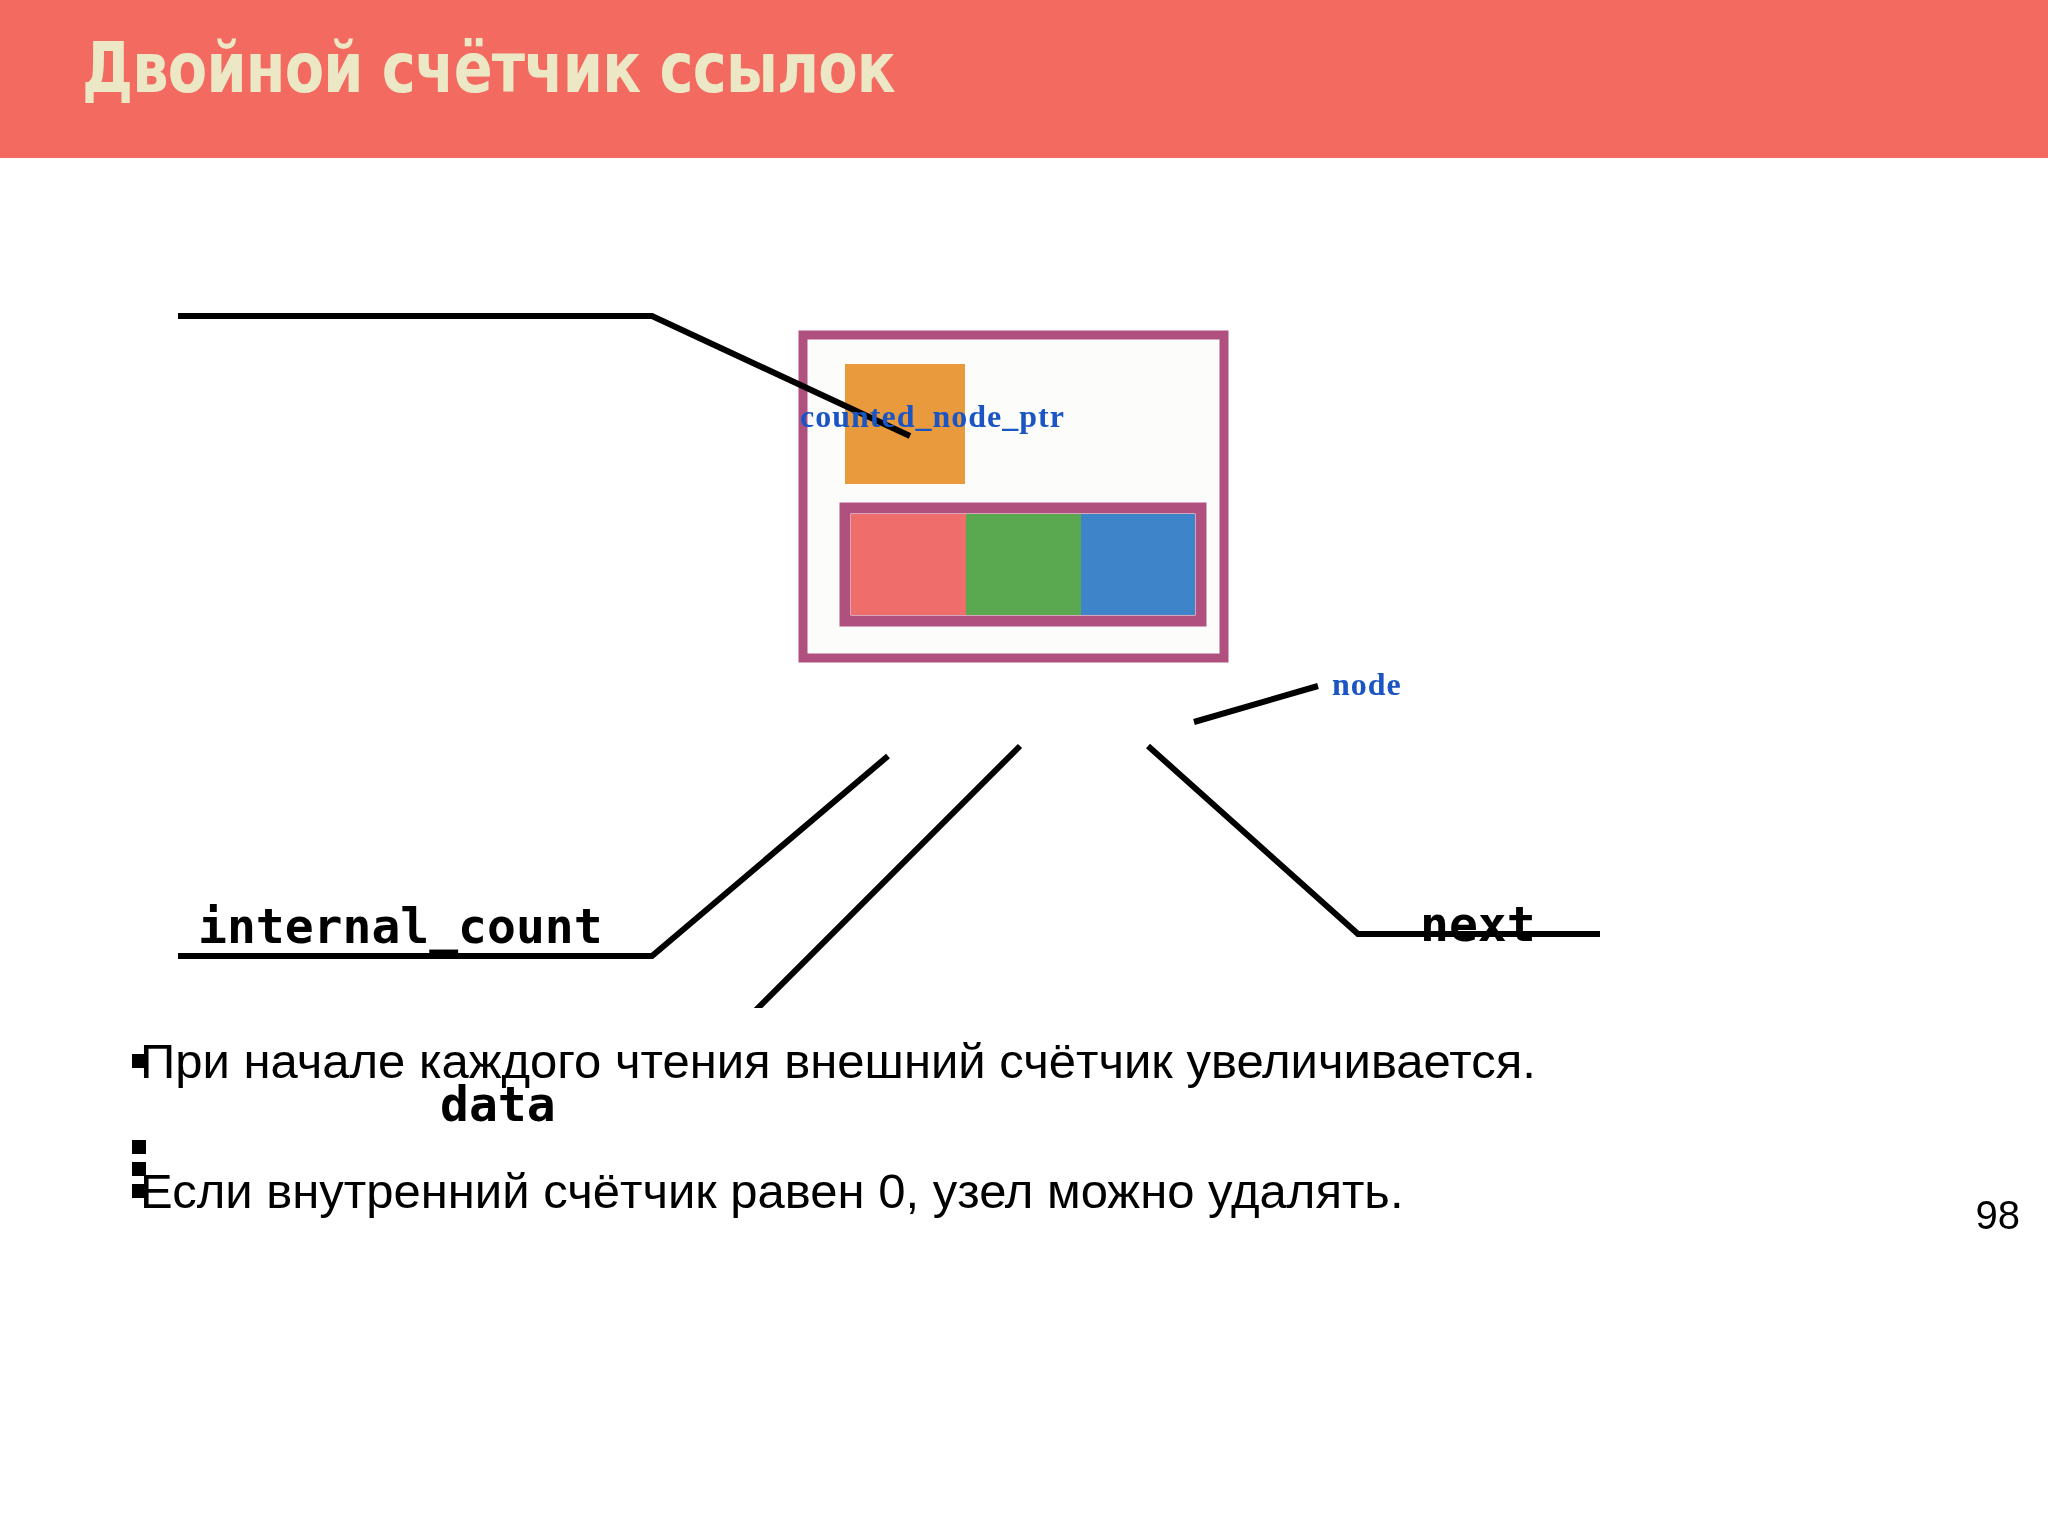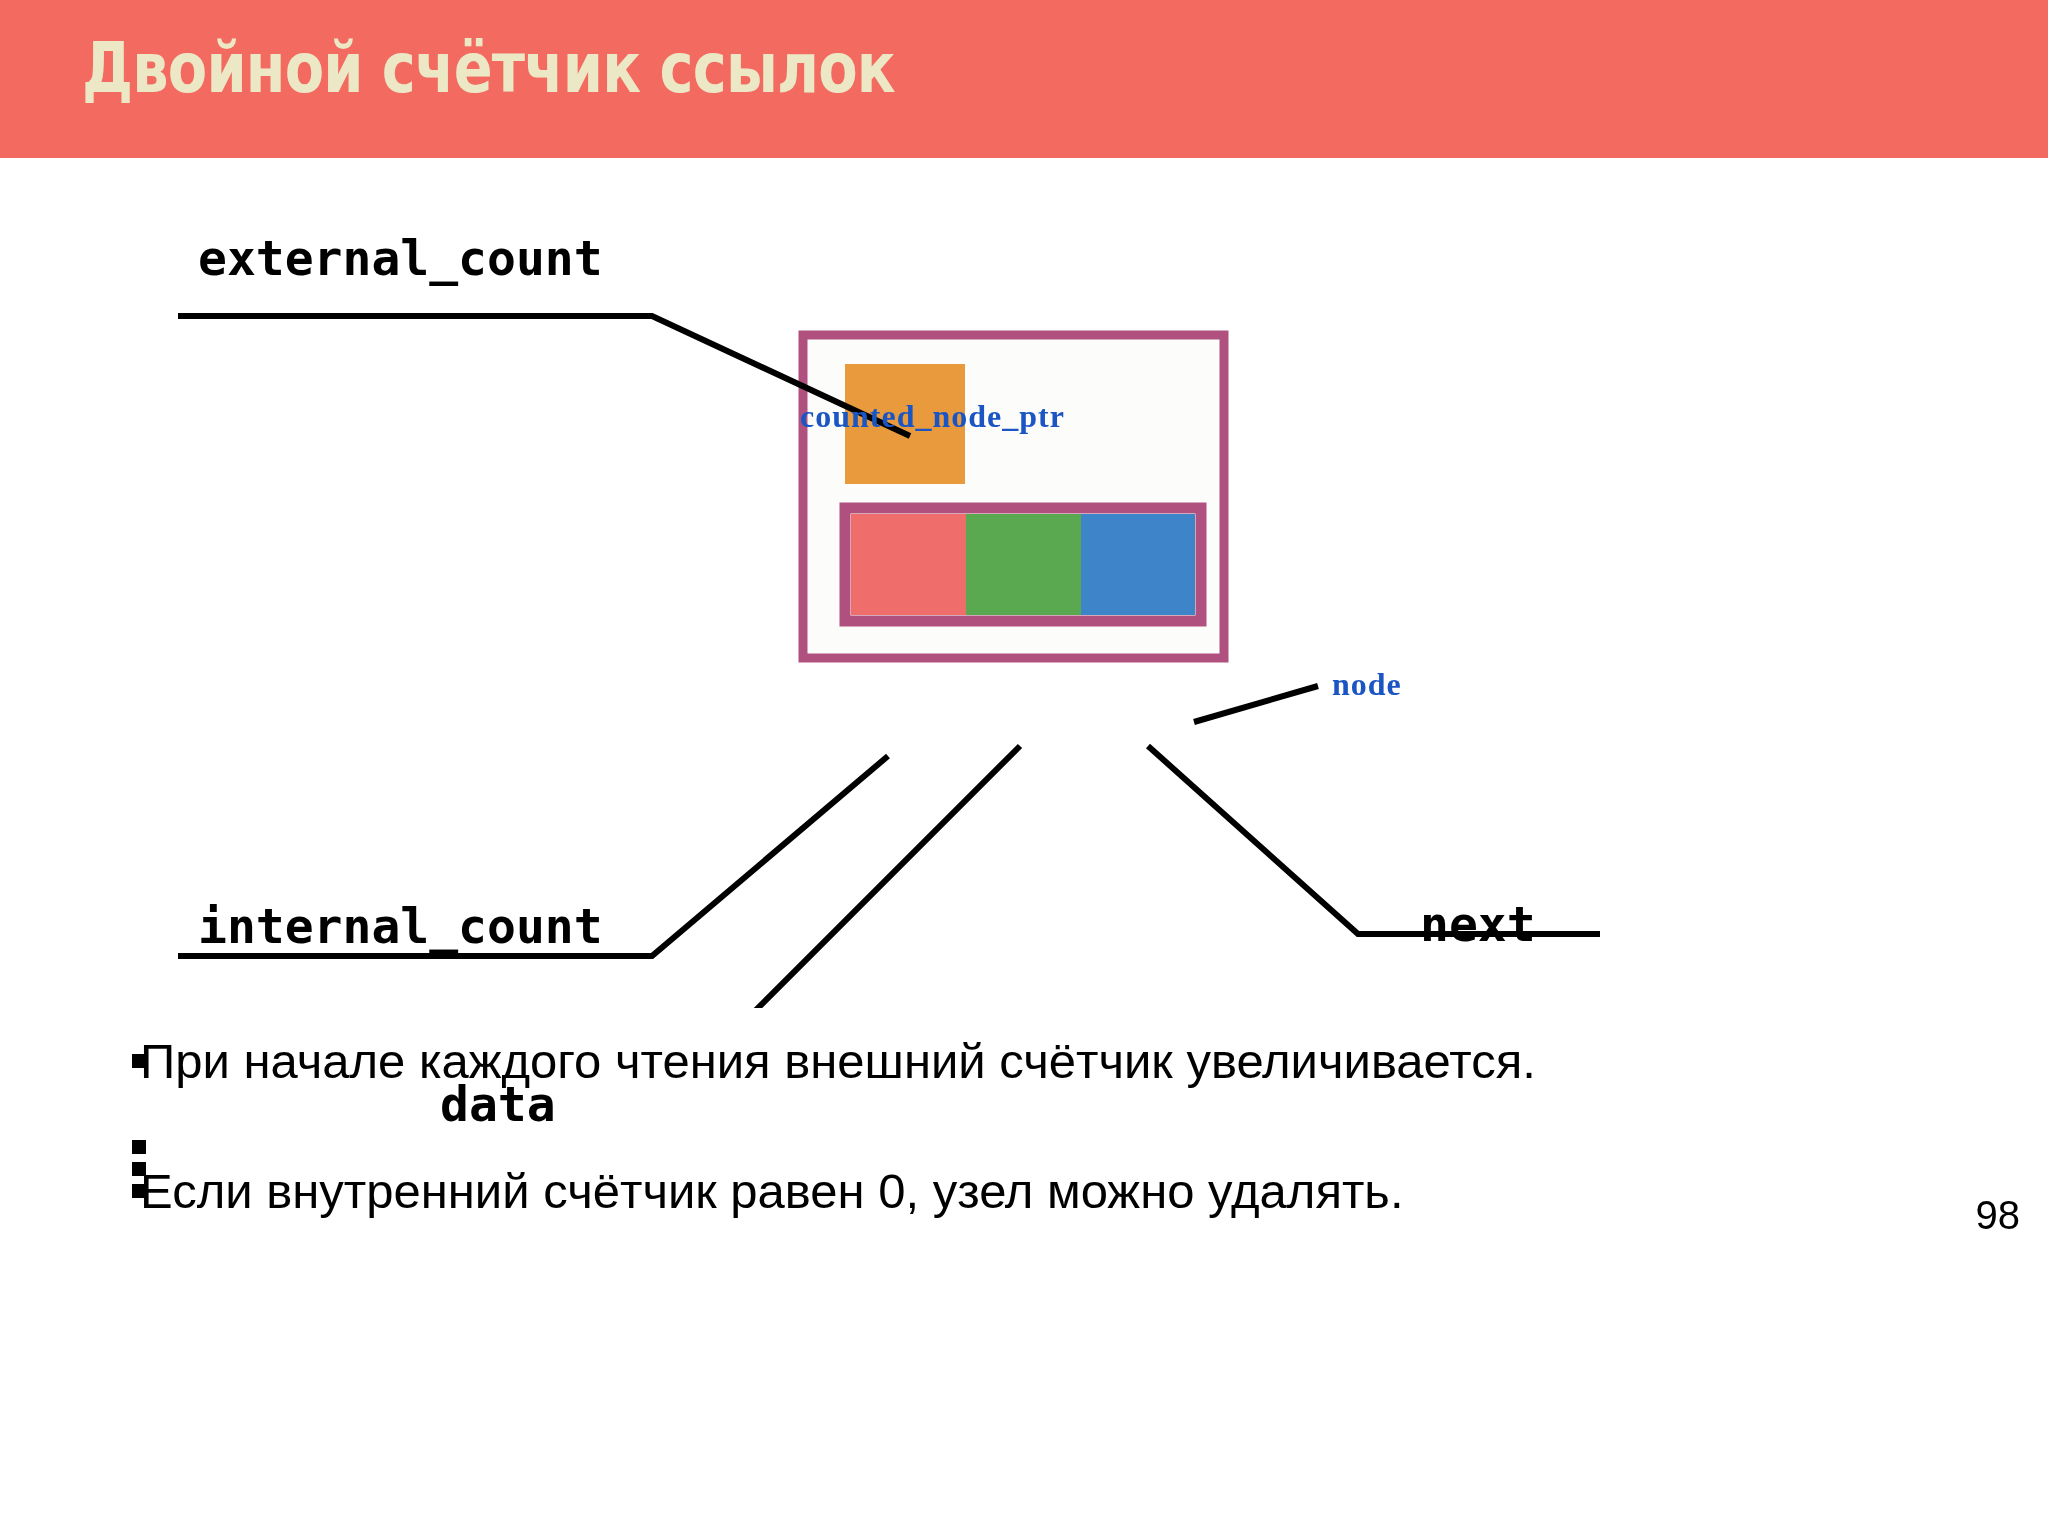--- a/index.html
+++ b/index.html
@@ -154,21 +154,20 @@
 
       <polyline points="178,798 652,798 888,598" fill="none" stroke="#000000" stroke-width="6"></polyline>
 
       <polyline points="385,988 620,988 1020,588" fill="none" stroke="#000000" stroke-width="6"></polyline>
 
       <polyline points="1600,776 1358,776 1148,588" fill="none" stroke="#000000" stroke-width="6"></polyline>
 
       <polyline points="1318,528 1194,564" fill="none" stroke="#000000" stroke-width="6"></polyline>
     </svg>
 
-    <div class="mono-label" id="label-external-count">external_count</div>
 
     <div class="mono-label" id="label-internal-count">internal_count</div>
 
     <div class="mono-label" id="label-data">data</div>
 
     <div class="mono-label" id="label-next">next</div>
 
     <div class="blue-label" id="label-counted-node-ptr">counted_node_ptr</div>
 
     <div class="blue-label" id="label-node">node</div>

